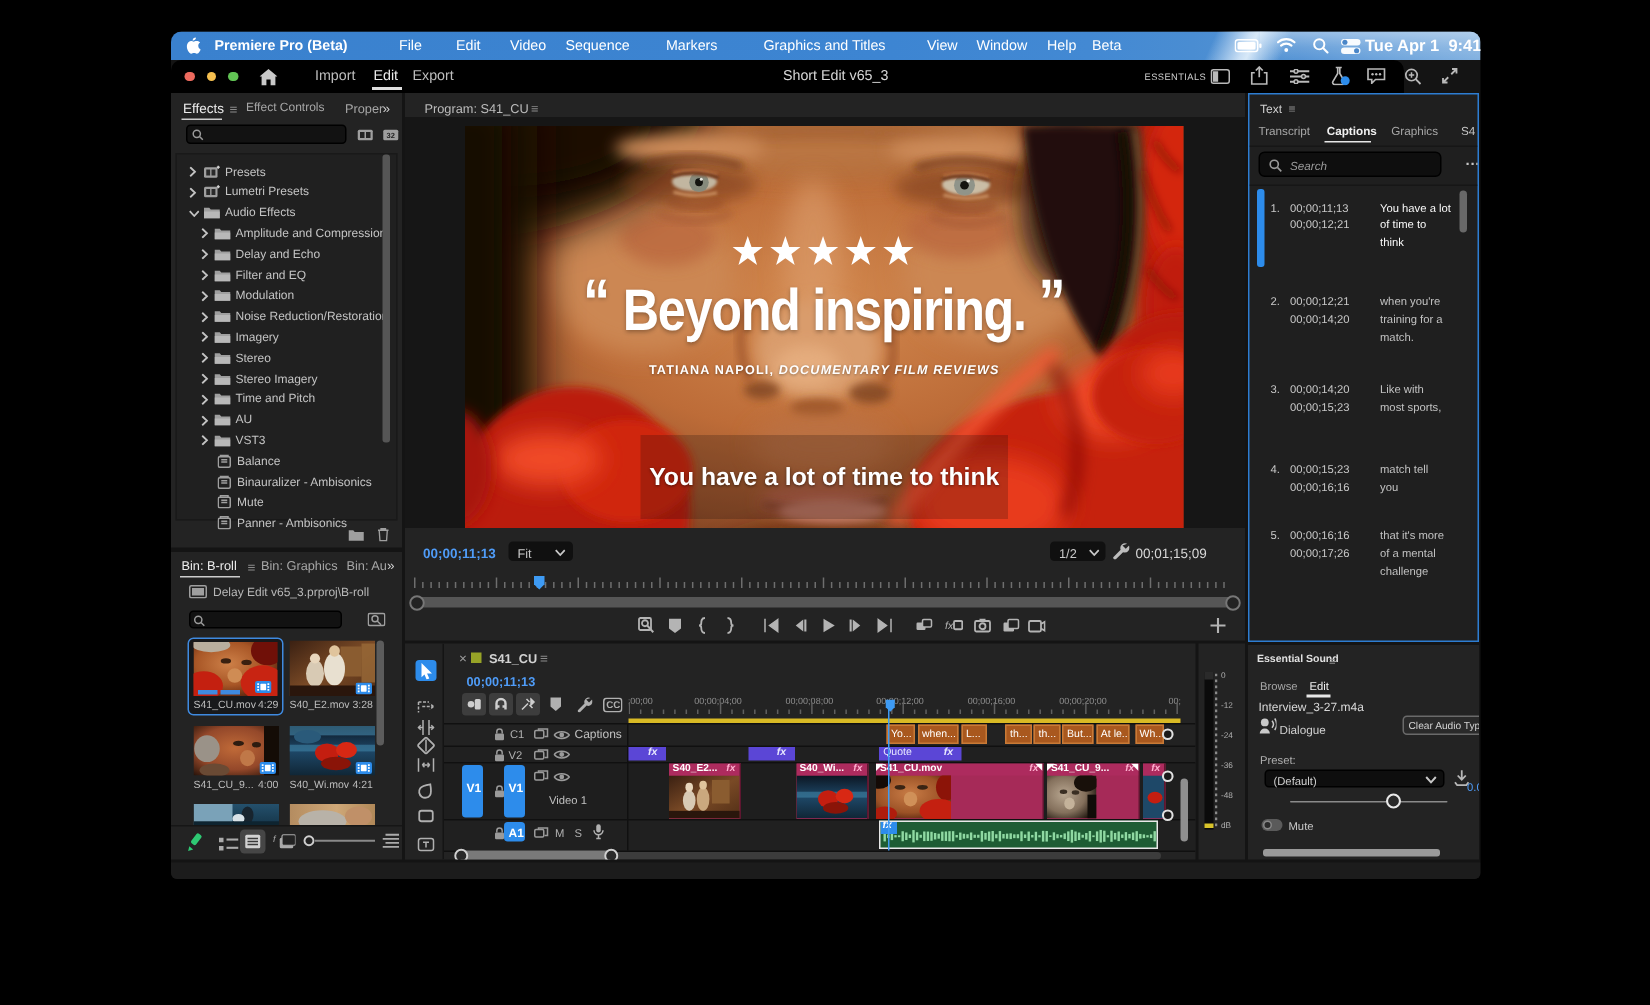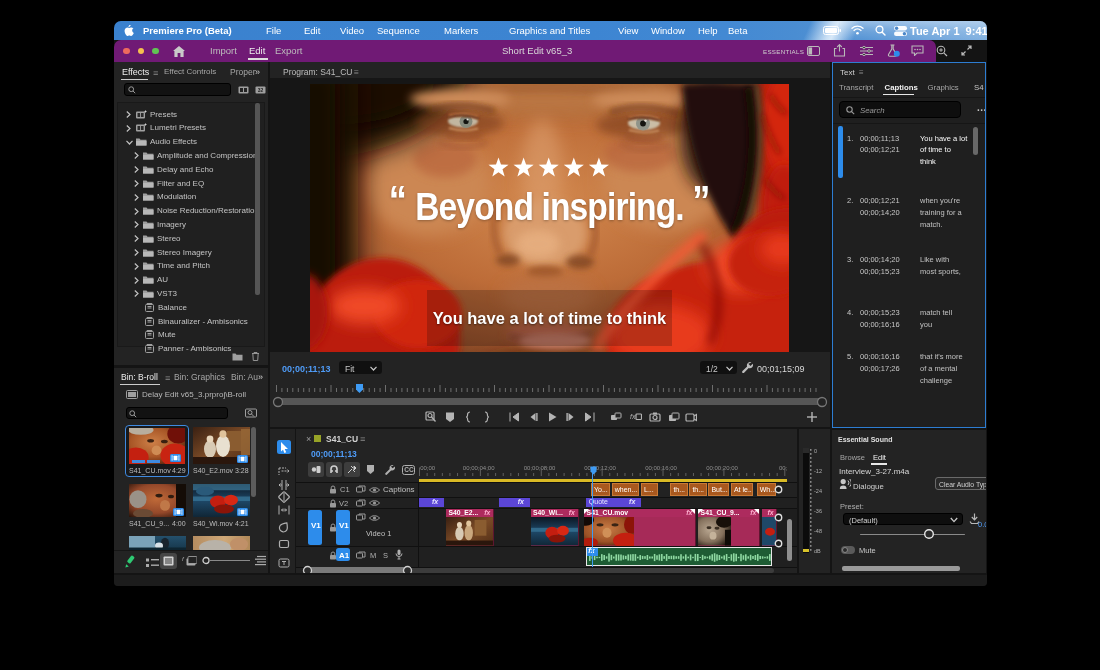--- a/index.html
+++ b/index.html
@@ -4,21 +4,21 @@
 *{margin:0;padding:0;box-sizing:border-box;}
 html,body{width:1100px;height:670px;background:#000;overflow:hidden;font-family:"Liberation Sans",sans-serif;}
 .abs{position:absolute;}
 #screen{position:absolute;left:114px;top:21px;width:873px;height:565px;background:#141414;border-radius:7px 7px 4px 4px;overflow:hidden;}
 #menubar{position:absolute;left:0;top:0;width:873px;height:19px;color:#fff;font-size:9.5px;
  background:linear-gradient(90deg,#3a81ce 0%,#3d85d2 55%,#4389d3 70%,#4a8dd2 78%,#5795d5 86%,#6fa5dc 93%,#82b1e0 100%);}
 #streak{position:absolute;left:694px;top:-14px;width:46px;height:52px;background:linear-gradient(90deg,rgba(255,255,255,0) 0%,rgba(240,248,255,0.75) 45%,rgba(230,242,252,0.9) 55%,rgba(255,255,255,0) 100%);transform:rotate(24deg);}
 #streak2{position:absolute;left:726px;top:0;width:147px;height:19px;background:linear-gradient(180deg,rgba(255,255,255,0.38),rgba(255,255,255,0.12) 55%,rgba(255,255,255,0) 100%);}
 #menubar .mi{position:absolute;top:3.5px;white-space:nowrap;}
 #menubar .b{font-weight:bold;}
-#titlebar{position:absolute;left:0;top:19px;width:822px;height:22px;background:#701a75;border-radius:7px 7px 0 0;color:#bdbdbd;font-size:9.5px;}
+#titlebar{position:absolute;left:0;top:19px;width:822px;height:22px;background:#000000;border-radius:7px 7px 0 0;color:#bdbdbd;font-size:9.5px;}
 #titlebar .ti{position:absolute;top:5px;white-space:nowrap;}
 .tl{position:absolute;top:7.5px;width:6.5px;height:6.5px;border-radius:50%;}
 .panel{position:absolute;background:#232323;overflow:hidden;}
 .tabs{position:absolute;font-size:9px;color:#a6a6a6;white-space:nowrap;}
 .wt{color:#ececec;}
 .uline{position:absolute;height:1.5px;background:#dedede;}
 .sbox{position:absolute;background:#121212;border:1px solid #000;border-radius:9px;}
 svg{display:block;}
 .row{position:absolute;white-space:nowrap;color:#c4c4c4;font-size:8px;}
 .tc{color:#4f9cf8;font-weight:bold;}
@@ -71,21 +71,21 @@
  <span class="tl" style="left:9px;background:#ed6a5e"></span>
  <span class="tl" style="left:23.5px;background:#f5bf4f"></span>
  <span class="tl" style="left:38px;background:#61c354"></span>
  <svg class="abs" style="left:59px;top:6px" width="12" height="11" viewBox="0 0 12 11">
         <path fill="#c9c9c9" d="M6 0 L12 5 L10.6 5 L10.6 11 L7.4 11 L7.4 7 L4.6 7 L4.6 11 L1.4 11 L1.4 5 L0 5 Z"></path>
       </svg>
  <span class="ti" style="left:96px">Import</span>
  <span class="ti wt" style="left:135px">Edit</span>
  <span class="uline" style="left:134px;top:18px;width:20px"></span>
  <span class="ti" style="left:161px">Export</span>
- <span class="ti" style="left:388px;color:#d8d8d8">Short Edit v65_3</span>
+ <span class="ti" style="left:408px;color:#d8d8d8">Short Edit v65_3</span>
  <span class="ti" style="left:649px;font-size:6.2px;letter-spacing:0.3px;color:#cfcfcf;top:8px">ESSENTIALS</span>
  <svg class="abs" style="left:693px;top:6px" width="13" height="10" viewBox="0 0 13 10">
         <rect x="0.5" y="0.5" width="12" height="9" rx="1.5" fill="none" stroke="#b9b9b9"></rect>
         <rect x="1.5" y="1.5" width="3.6" height="7" fill="#b9b9b9"></rect>
       </svg>
  <svg class="abs" style="left:719px;top:4px" width="13" height="13" viewBox="0 0 13 13">
         <g fill="none" stroke="#b9b9b9" stroke-width="1.1">
           <path d="M3.5 4.5 H1.5 V12 H11.5 V4.5 H9.5"></path>
           <line x1="6.5" y1="0.8" x2="6.5" y2="7.5"></line>
           <path d="M4.2 3 L6.5 0.7 L8.8 3"></path>
@@ -624,20 +624,21 @@
           <ellipse cx="245" cy="257" rx="36" ry="8" fill="#c8826e" filter="url(#b3)" opacity="0.8"></ellipse>
   </svg>
   <svg class="abs" style="left:0;top:71px" width="479" height="26" viewBox="0 0 479 26">
           <polygon points="188.5,2.4 191.0,9.6 198.6,9.7 192.5,14.3 194.7,21.6 188.5,17.2 182.3,21.6 184.5,14.3 178.4,9.7 186.0,9.6" fill="#fff"></polygon>
           <polygon points="213.6,2.4 216.1,9.6 223.7,9.7 217.6,14.3 219.8,21.6 213.6,17.2 207.4,21.6 209.6,14.3 203.5,9.7 211.1,9.6" fill="#fff"></polygon>
           <polygon points="238.7,2.4 241.2,9.6 248.8,9.7 242.7,14.3 244.9,21.6 238.7,17.2 232.5,21.6 234.7,14.3 228.6,9.7 236.2,9.6" fill="#fff"></polygon>
           <polygon points="263.8,2.4 266.3,9.6 273.9,9.7 267.8,14.3 270.0,21.6 263.8,17.2 257.6,21.6 259.8,14.3 253.7,9.7 261.3,9.6" fill="#fff"></polygon>
           <polygon points="288.9,2.4 291.4,9.6 299.0,9.7 292.9,14.3 295.1,21.6 288.9,17.2 282.7,21.6 284.9,14.3 278.8,9.7 286.4,9.6" fill="#fff"></polygon>
         </svg>
   <div class="abs" style="left:0;top:93px;width:479px;text-align:center;color:#fff;font-size:39px;font-weight:bold;text-shadow:0 1px 3px rgba(0,0,0,0.3);white-space:nowrap;transform:scaleX(0.86);transform-origin:50% 50%"><span style="font-size:42px;vertical-align:5px;">“</span><span style="letter-spacing:-1px"> Beyond inspiring. </span><span style="font-size:42px;vertical-align:5px;">”</span></div>
+  <div class="abs" style="left:0;top:157px;width:479px;text-align:center;color:#fff;font-size:8.4px;font-weight:bold;letter-spacing:0.8px;text-shadow:0 1px 2px rgba(0,0,0,0.4)">TATIANA NAPOLI, <i>DOCUMENTARY FILM REVIEWS</i></div>
   <div class="abs" style="left:0;top:225px;width:479px;text-align:center;"><span style="background:rgba(20,10,8,0.22);color:#fff;font-size:16.5px;font-weight:bold;padding:19px 6px;text-shadow:0 1px 2px rgba(0,0,0,0.5)">You have a lot of time to think</span></div>
  </div>
  <div class="abs" style="left:0;top:290px;width:560px;height:75px;background:#232323"></div>
  <span class="abs tc" style="left:12px;top:302px;font-size:9px;">00;00;11;13</span>
  <div class="abs" style="left:69px;top:299px;width:43px;height:13px;background:#101010;border-radius:3px;color:#c8c8c8;font-size:8.5px;">
         <span style="position:absolute;left:6px;top:2.5px">Fit</span>
         <svg class="abs" style="left:31px;top:4.5px" width="7" height="5" viewBox="0 0 7 5">
           <path d="M0.5 0.8 L3.5 4 L6.5 0.8" fill="none" stroke="#c8c8c8" stroke-width="1.2"></path>
         </svg>
       </div>

